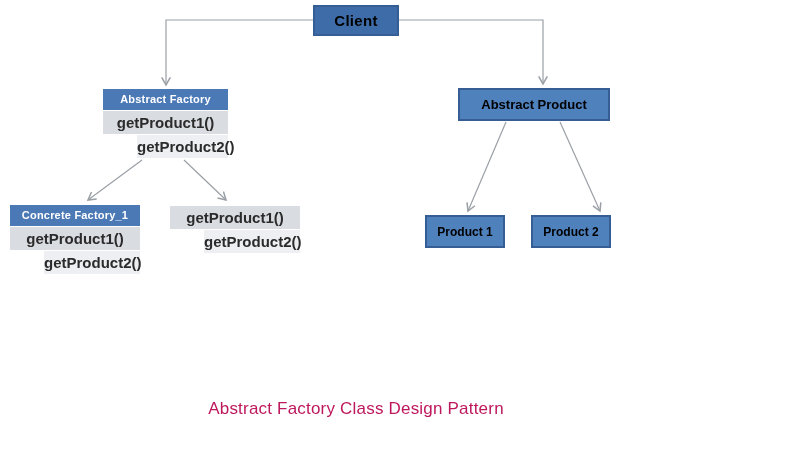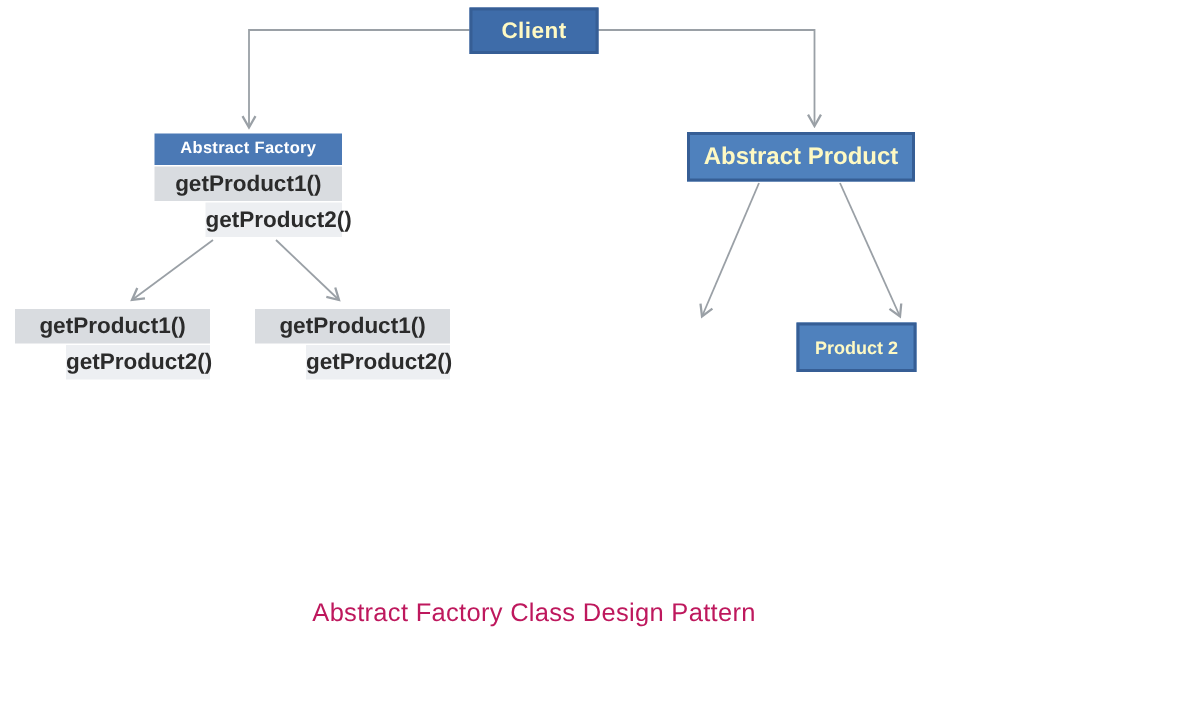--- a/index.html
+++ b/index.html
@@ -14,33 +14,33 @@
   svg.connector-layer {
     position: absolute; left: 0; top: 0; width: 800px; height: 472px;
     pointer-events: none;
   }
   .connector { stroke: var(--connector, #9aa0a6); stroke-width: 1.2; fill: none; }
   .arrowhead-glyph { stroke: var(--connector, #9aa0a6); stroke-width: 1.4; fill: none; }
 
   .node {
     position: absolute;
     display: flex; align-items: center; justify-content: center;
-    color: #fef9c3; text-align: center;
+    color: #000000; text-align: center;
   }
   .client-box {
     left: 313px; top: 5px; width: 86px; height: 31px;
     background: var(--client_fill, #3e6ca9);
     border: 2px solid var(--box_border, #365e95);
     font-size: 15px; font-weight: bold; letter-spacing: .3px;
   }
   .abstract-product-box {
     left: 458px; top: 88px; width: 152px; height: 33px;
     background: var(--box_fill, #4f81bd);
     border: 2px solid var(--box_border, #365e95);
-    font-size: 16px; font-weight: 600;
+    font-size: 13px; font-weight: 600;
   }
   .product-box {
     top: 215px; width: 80px; height: 33px;
     background: var(--box_fill, #4f81bd);
     border: 2px solid var(--box_border, #365e95);
     font-size: 12px; font-weight: bold;
   }
   .product-1 { left: 425px; }
   .product-2 { left: 531px; }
 
@@ -98,33 +98,37 @@
     <span>Client</span>
   </div>
 
   <div class="class-table af-table">
     <div class="hdr">Abstract Factory</div>
     <div class="row odd">getProduct1()</div>
     <div class="row even">getProduct2()</div>
   </div>
 
   <div class="class-table cf1-table">
+    <div class="hdr">Concrete Factory_1</div>
     <div class="row odd">getProduct1()</div>
     <div class="row even">getProduct2()</div>
   </div>
 
   <div class="class-table cf2-table">
     <div class="row odd">getProduct1()</div>
     <div class="row even">getProduct2()</div>
   </div>
 
   <div class="node abstract-product-box">
     <span>Abstract Product</span>
   </div>
 
+  <div class="node product-box product-1">
+    <span>Product 1</span>
+  </div>
 
   <div class="node product-box product-2">
     <span>Product 2</span>
   </div>
 
   <div class="caption">Abstract Factory Class Design Pattern</div>
 
 </div>
 
 </body></html>

